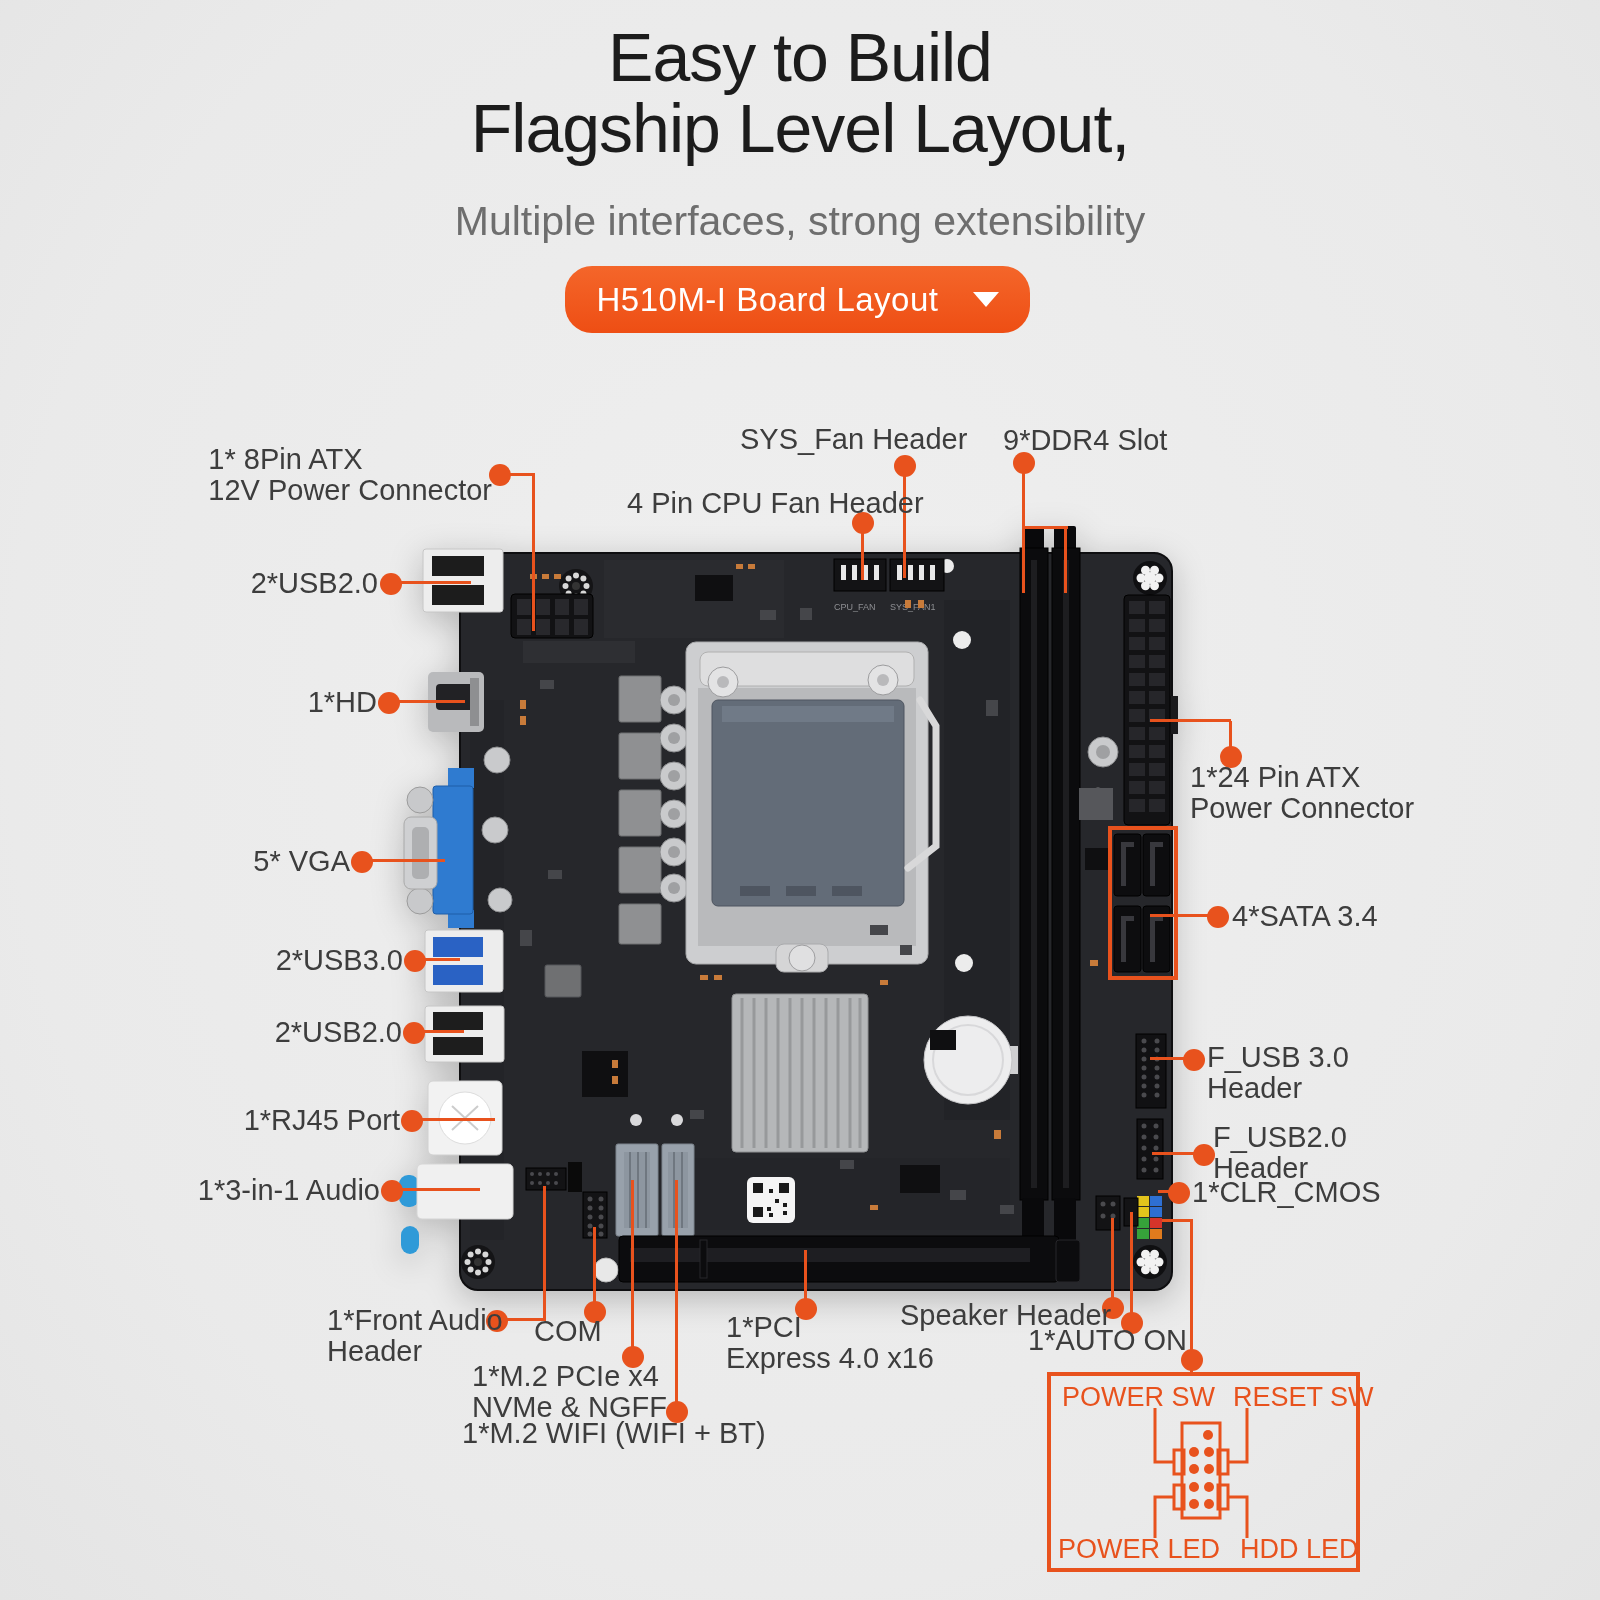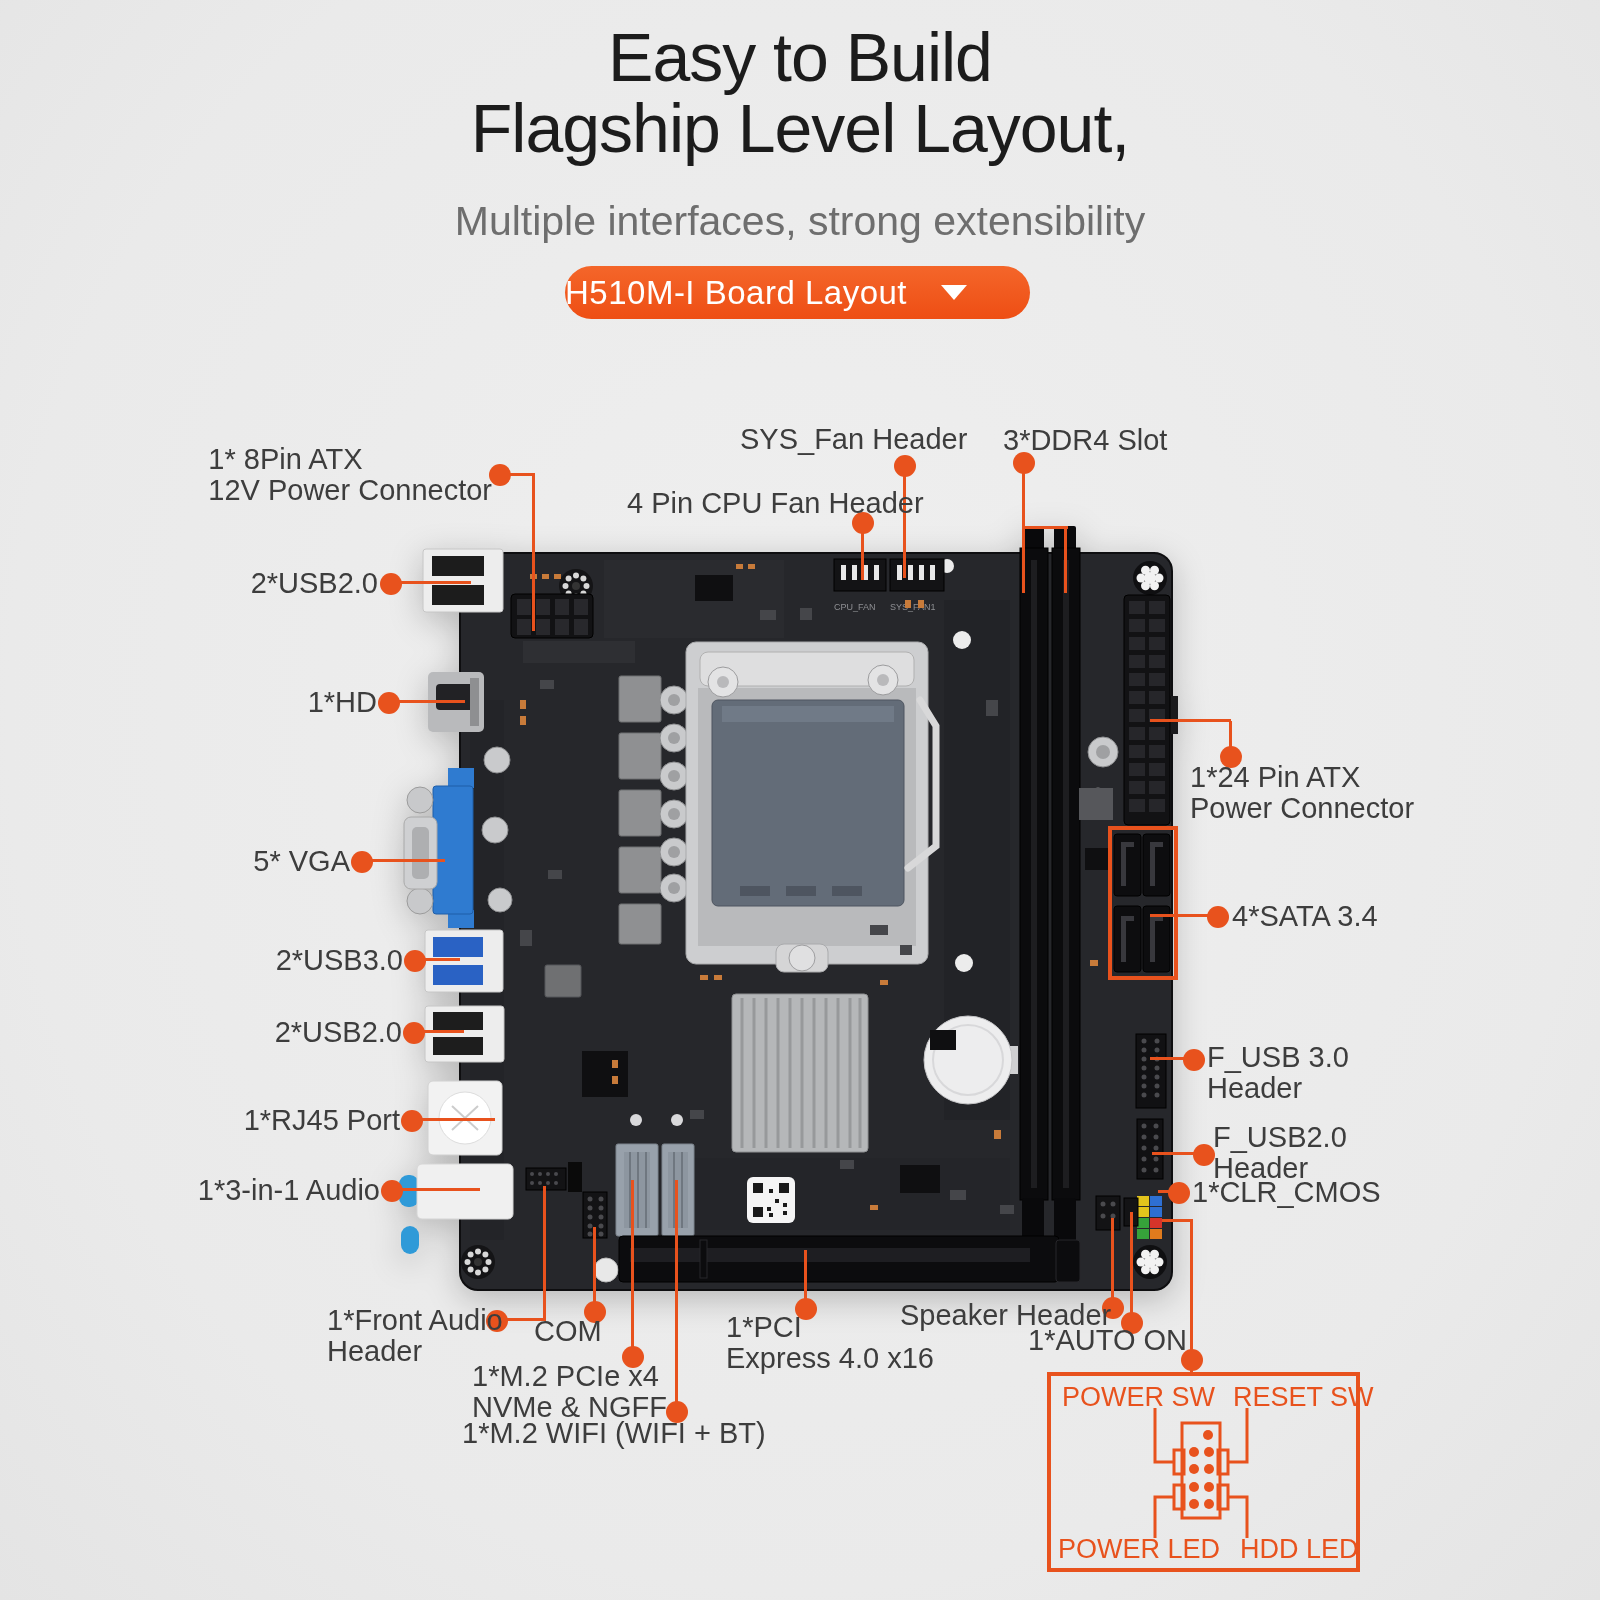--- a/index.html
+++ b/index.html
@@ -3,23 +3,23 @@
 <meta charset="utf-8">
 <style>
   html,body{margin:0;padding:0;}
   body{font-family:"Liberation Sans",sans-serif;}
   #stage{position:relative;width:1600px;height:1600px;overflow:hidden;
          background:radial-gradient(ellipse at 50% 45%, #efefef 0%, #eaeaea 70%, #e4e4e4 100%);}
   .title{position:absolute;left:0;right:0;top:22px;text-align:center;color:#1c1c1c;
          font-size:68px;line-height:1.04;letter-spacing:-1px;font-weight:400;}
   .subtitle{position:absolute;left:0;right:0;top:198px;text-align:center;color:#6e6e6e;
          font-size:41px;font-weight:400;}
-  .badge{position:absolute;left:565px;top:266px;width:465px;height:53px;border-radius:27px;
+  .badge{position:absolute;left:565px;top:266px;width:465px;height:67px;border-radius:27px;
          background:linear-gradient(180deg,#f4662a 0%,#ee4e14 100%);
-         display:flex;align-items:center;gap:34px;}
+         display:flex;align-items:center;justify-content:center;gap:34px;}
   .badge .txt{color:#ffffff;font-size:33px;font-weight:500;letter-spacing:.5px;}
   .tri{width:0;height:0;border-left:13px solid transparent;border-right:13px solid transparent;
        border-top:15px solid #ffffff;}
   .lbl{position:absolute;white-space:nowrap;color:#3d3d3d;font-size:29px;line-height:31px;}
   .lbl.rt{text-align:left;}
   .dot{position:absolute;width:22px;height:22px;border-radius:50%;background:#e8521d;}
   .hl{position:absolute;height:3px;background:#e8521d;}
   .vl{position:absolute;width:3px;background:#e8521d;}
   .satabox{position:absolute;left:1108px;top:826px;width:70px;height:154px;
            border:4px solid #e8521d;box-sizing:border-box;}
@@ -541,21 +541,21 @@
   <div class="lbl rt" style="right:1197px;top:945px">2*USB3.0</div>
   <div class="lbl rt" style="right:1198px;top:1017px">2*USB2.0</div>
   <div class="lbl rt" style="right:1200px;top:1105px">1*RJ45 Port</div>
   <div class="lbl rt" style="right:1220px;top:1175px">1*3-in-1 Audio</div>
   <div class="lbl" style="left:327px;top:1305px">
     <span style="display:block">1*Front Audio</span>
     <span style="display:block">Header</span>
   </div>
   <div class="lbl" style="left:740px;top:424px">SYS_Fan Header</div>
   <div class="lbl" style="left:627px;top:488px">4 Pin CPU Fan Header</div>
-  <div class="lbl" style="left:1003px;top:425px">3*DDR4 Slot</div>
+  <div class="lbl" style="left:1003px;top:425px">9*DDR4 Slot</div>
   <div class="lbl" style="left:1190px;top:762px">
     <span style="display:block">1*24 Pin ATX</span>
     <span style="display:block">Power Connector</span>
   </div>
   <div class="lbl" style="left:1232px;top:901px">4*SATA 3.4</div>
   <div class="lbl" style="left:1207px;top:1042px">
     <span style="display:block">F_USB 3.0</span>
     <span style="display:block">Header</span>
   </div>
   <div class="lbl" style="left:1213px;top:1122px">

